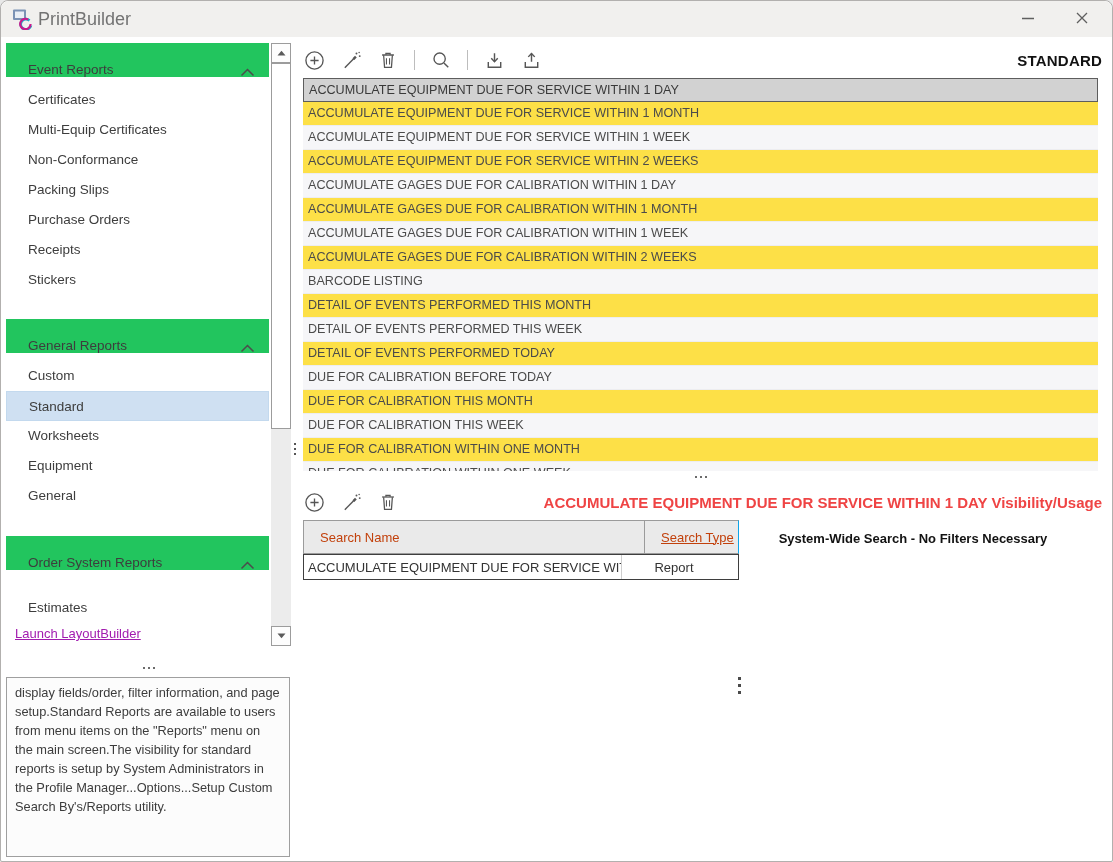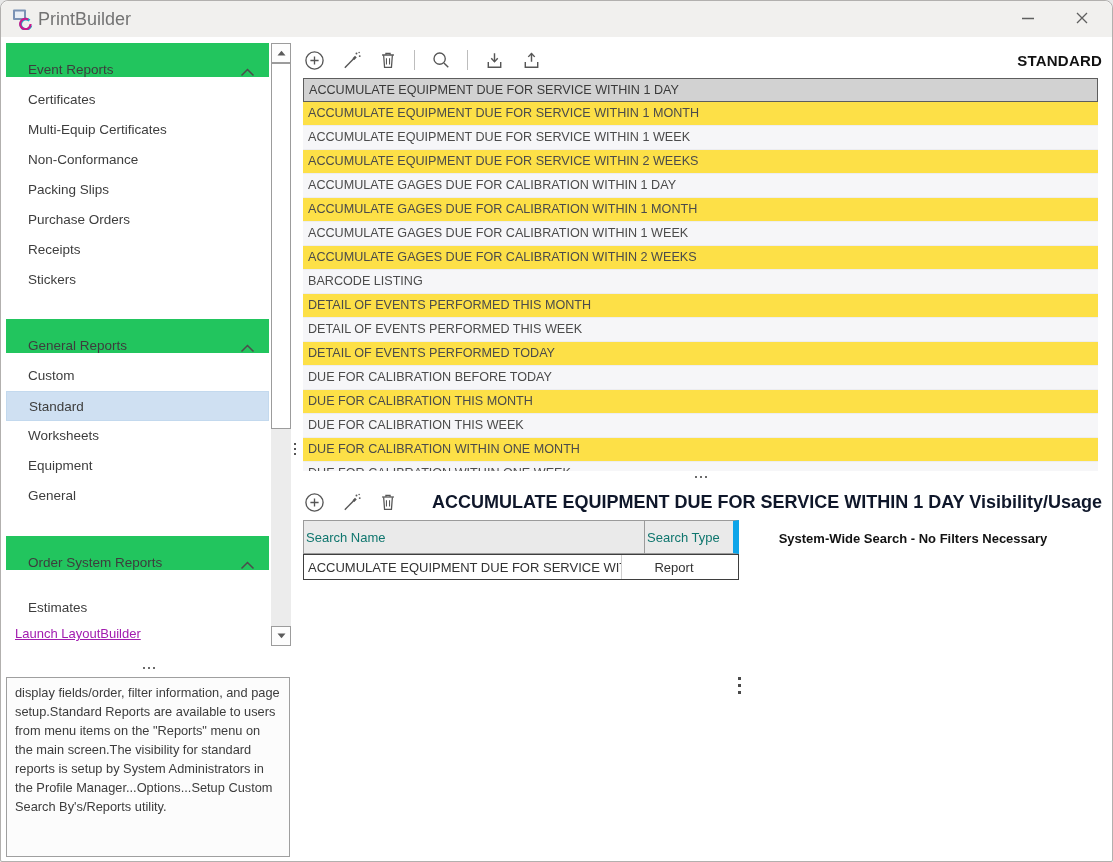--- a/index.html
+++ b/index.html
@@ -48,26 +48,26 @@
   
   .report-list{position:absolute;left:302px;top:77px;width:795px;height:393px;overflow:hidden;}
   .lrow{height:24px;line-height:23px;padding-left:5px;font-size:12.6px;color:#4b4b4b;white-space:nowrap;overflow:hidden;
         box-sizing:border-box;border-bottom:1px solid #ededf0;background:#fde047;cursor:default;}
   .lrow.alt{background:#f6f6f8;}
   .lrow.sel{background:#d2d2d2;border:1px solid #5d5d5d;color:#3a3a3a;}
   
   .hsplit{position:absolute;left:302px;top:470px;width:795px;height:12px;display:flex;align-items:center;justify-content:center;}
   
   .detail-toolbar{position:absolute;left:302px;top:486px;right:10px;height:30px;display:flex;align-items:center;gap:15px;}
-  .detail-title{margin-left:auto;font-size:18px;font-weight:bold;color:#0f172a;}
+  .detail-title{margin-left:auto;font-size:15px;font-weight:bold;color:#ef4444;}
   .search-table{position:absolute;left:302px;top:519px;width:436px;}
   .thead{display:flex;}
   .th{height:34px;box-sizing:border-box;background:#eaeaea;border:1px solid #9b9b9b;border-right:none;
-      display:flex;align-items:center;padding-left:2px;font-size:13px;color:#0f766e;}
-  .th:last-child{border-right:6px solid #0ea5e9;}
+      display:flex;align-items:center;padding-left:16px;font-size:13px;color:#c2410c;}
+  .th:last-child{border-right:1px solid #0ea5e9;text-decoration:underline;}
   .th.c0{width:341px;}
   .th.c1{width:95px;}
   .tr{display:flex;border:1px solid #3e3e3e;box-sizing:border-box;background:#ffffff;}
   .td{height:24px;box-sizing:border-box;display:flex;align-items:center;padding-left:4px;font-size:13px;color:#333;
       white-space:nowrap;overflow:hidden;}
   .td.c0{width:339px;border-right:1px solid #cfcfcf;}
   .td.c1{width:93px;margin-left:28px;}
   .detail-note{position:absolute;left:747px;top:530px;width:330px;text-align:center;font-size:13px;font-weight:bold;color:#121212;}
   .detail-grip{position:absolute;left:737px;top:676px;}
   .detail-grip .dots-v2{display:flex;flex-direction:column;gap:4px;}

